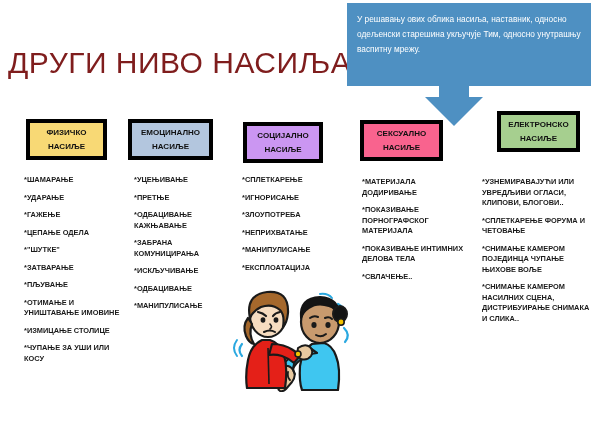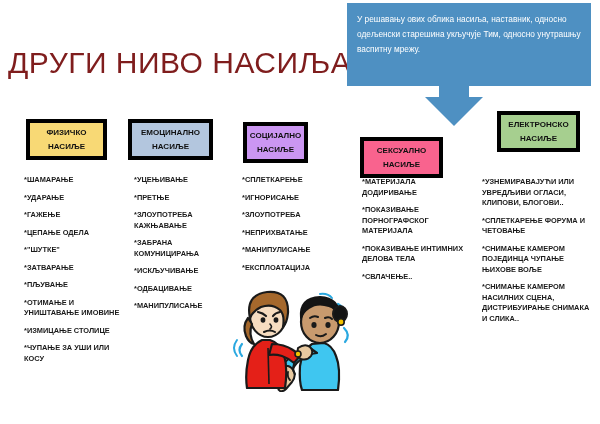--- a/index.html
+++ b/index.html
@@ -74,22 +74,22 @@
     font-size: 8px;
     font-weight: bold;
     color: #101010;
     line-height: 14px;
     text-align: center;
   }
   .cat-box .l2 { display: block; }
 
   #cat-0 { left: 26px;  top: 119px; width: 81px; height: 41px; background: #f8d975; }
   #cat-1 { left: 128px; top: 119px; width: 85px; height: 41px; background: #b3c6de; }
-  #cat-2 { left: 243px; top: 122px; width: 65px; height: 41px; background: #cb96f2; }
-  #cat-3 { left: 360px; top: 137px; width: 83px; height: 41px; background: #f9638e; }
+  #cat-2 { left: 243px; top: 122px; width: 80px; height: 41px; background: #cb96f2; }
+  #cat-3 { left: 360px; top: 120px; width: 83px; height: 41px; background: #f9638e; }
   #cat-4 { left: 497px; top: 111px; width: 83px; height: 41px; background: #a6cf8f; align-items: center; }
 
   
   .col {
     position: absolute;
     font-size: 7.4px;
     font-weight: bold;
     color: #1a1a1a;
     line-height: 10.5px;
   }
@@ -150,21 +150,21 @@
     <div class="item">*"ШУТКЕ"</div>
     <div class="item">*ЗАТВАРАЊЕ</div>
     <div class="item">*ПЉУВАЊЕ</div>
     <div class="item">*ОТИМАЊЕ И УНИШТАВАЊЕ ИМОВИНЕ</div>
     <div class="item">*ИЗМИЦАЊЕ СТОЛИЦЕ</div>
     <div class="item">*ЧУПАЊЕ ЗА УШИ ИЛИ КОСУ</div>
   </div>
 <div class="col" id="col-1">
     <div class="item">*УЦЕЊИВАЊЕ</div>
     <div class="item">*ПРЕТЊЕ</div>
-    <div class="item">*ЗЛОУПОТРЕБА КАЖЊАВАЊЕ</div>
+    <div class="item">*ОДБАЦИВАЊЕ КАЖЊАВАЊЕ</div>
     <div class="item">*ЗАБРАНА КОМУНИЦИРАЊА</div>
     <div class="item">*ИСКЉУЧИВАЊЕ</div>
     <div class="item">*ОДБАЦИВАЊЕ</div>
     <div class="item">*МАНИПУЛИСАЊЕ</div>
   </div>
 <div class="col" id="col-2">
     <div class="item">*СПЛЕТКАРЕЊЕ</div>
     <div class="item">*ИГНОРИСАЊЕ</div>
     <div class="item">*ЗЛОУПОТРЕБА</div>
     <div class="item">*НЕПРИХВАТАЊЕ</div>

